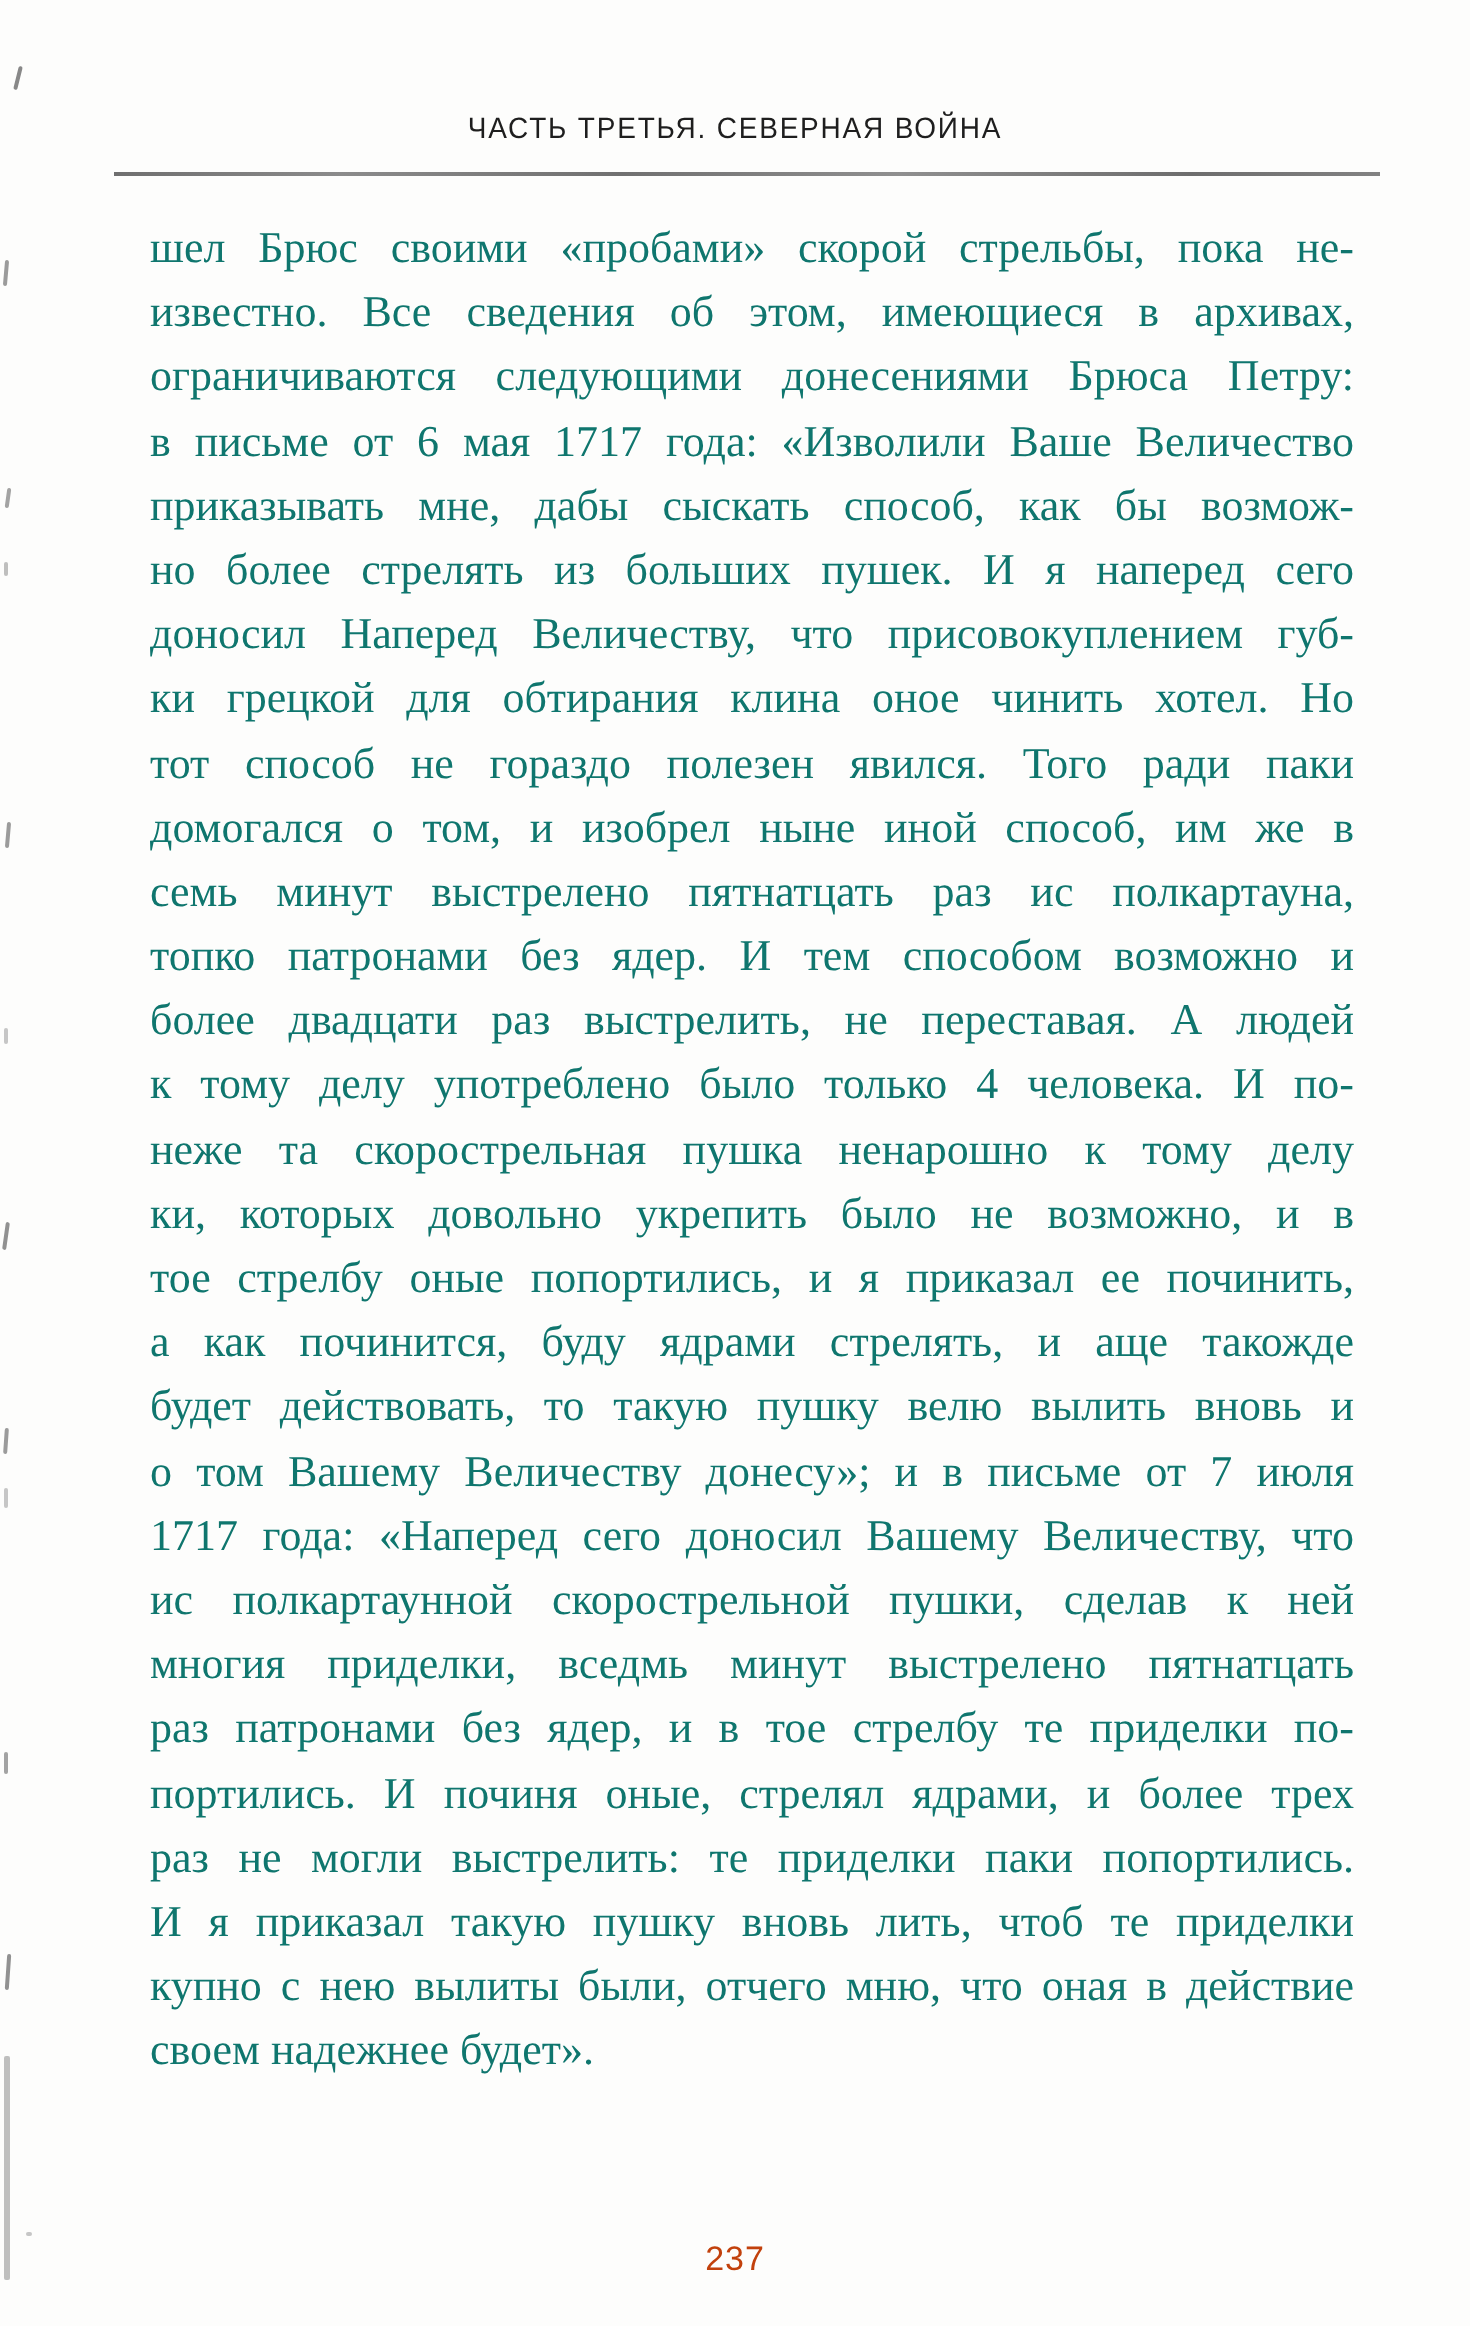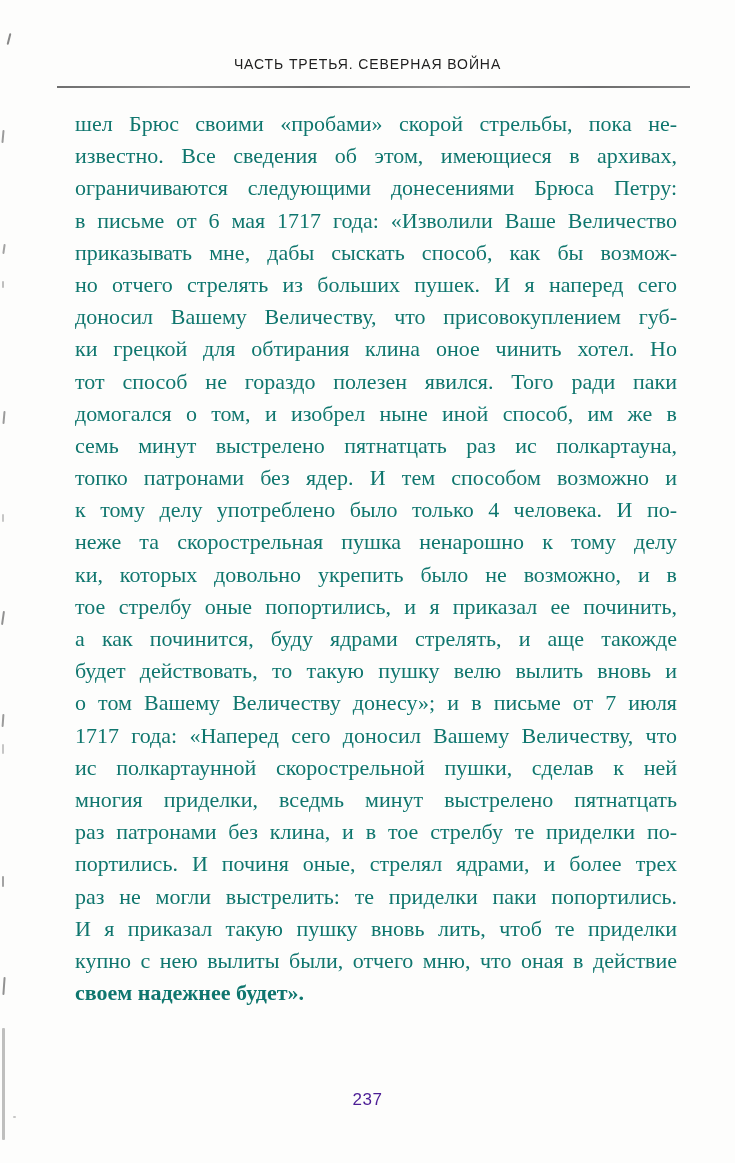--- a/index.html
+++ b/index.html
@@ -47,31 +47,30 @@
   }
   .text-line {
     height: 32.2px;
     overflow: hidden;
     white-space: normal;
     text-align: justify;
     text-align-last: justify;
   }
   .text-line.last {
     text-align-last: left;
-    font-weight: bold;
   }
   .page-number {
     position: absolute;
-    top: 1090px;
+    top: 1120px;
     left: 0;
     width: 100%;
     text-align: center;
     font-family: "Liberation Sans", sans-serif;
     font-size: 17px;
-    color: #4c1d95;
+    color: #c2410c;
     letter-spacing: 0.5px;
   }
   
   .artifact {
     position: absolute;
     background: #4a4a4a;
     border-radius: 1px;
   }
   .a1  { left: 8px;  top: 33px;   width: 2px; height: 12px; opacity: .65; transform: rotate(14deg); }
   .a2  { left: 2px;  top: 130px;  width: 2px; height: 13px; opacity: .55; transform: rotate(5deg); }
@@ -94,38 +93,39 @@
 
   <div class="running-header">ЧАСТЬ ТРЕТЬЯ. СЕВЕРНАЯ ВОЙНА</div>
   <div class="header-rule"></div>
 
   <div class="body-text">
     <div class="text-line">шел Брюс своими «пробами» скорой стрельбы, пока не-</div>
     <div class="text-line">известно. Все сведения об этом, имеющиеся в архивах,</div>
     <div class="text-line">ограничиваются следующими донесениями Брюса Петру:</div>
     <div class="text-line">в письме от 6 мая 1717 года: «Изволили Ваше Величество</div>
     <div class="text-line">приказывать мне, дабы сыскать способ, как бы возмож-</div>
-    <div class="text-line">но отчего стрелять из больших пушек. И я наперед сего</div>
-    <div class="text-line">доносил Вашему Величеству, что присовокуплением губ-</div>
+    <div class="text-line">но более стрелять из больших пушек. И я наперед сего</div>
+    <div class="text-line">доносил Наперед Величеству, что присовокуплением губ-</div>
     <div class="text-line">ки грецкой для обтирания клина оное чинить хотел. Но</div>
     <div class="text-line">тот способ не гораздо полезен явился. Того ради паки</div>
     <div class="text-line">домогался о том, и изобрел ныне иной способ, им же в</div>
     <div class="text-line">семь минут выстрелено пятнатцать раз ис полкартауна,</div>
     <div class="text-line">топко патронами без ядер. И тем способом возможно и</div>
+    <div class="text-line">более двадцати раз выстрелить, не переставая. А людей</div>
     <div class="text-line">к тому делу употреблено было только 4 человека. И по-</div>
     <div class="text-line">неже та скорострельная пушка ненарошно к тому делу</div>
     <div class="text-line">ки, которых довольно укрепить было не возможно, и в</div>
     <div class="text-line">тое стрелбу оные попортились, и я приказал ее починить,</div>
     <div class="text-line">а как починится, буду ядрами стрелять, и аще такожде</div>
     <div class="text-line">будет действовать, то такую пушку велю вылить вновь и</div>
     <div class="text-line">о том Вашему Величеству донесу»; и в письме от 7 июля</div>
     <div class="text-line">1717 года: «Наперед сего доносил Вашему Величеству, что</div>
     <div class="text-line">ис полкартаунной скорострельной пушки, сделав к ней</div>
     <div class="text-line">многия приделки, вседмь минут выстрелено пятнатцать</div>
-    <div class="text-line">раз патронами без клина, и в тое стрелбу те приделки по-</div>
+    <div class="text-line">раз патронами без ядер, и в тое стрелбу те приделки по-</div>
     <div class="text-line">портились. И починя оные, стрелял ядрами, и более трех</div>
     <div class="text-line">раз не могли выстрелить: те приделки паки попортились.</div>
     <div class="text-line">И я приказал такую пушку вновь лить, чтоб те приделки</div>
     <div class="text-line">купно с нею вылиты были, отчего мню, что оная в действие</div>
     <div class="text-line last">своем надежнее будет».</div>
   </div>
 
   <div class="page-number">237</div>
 
   <div class="artifact a1"></div>

